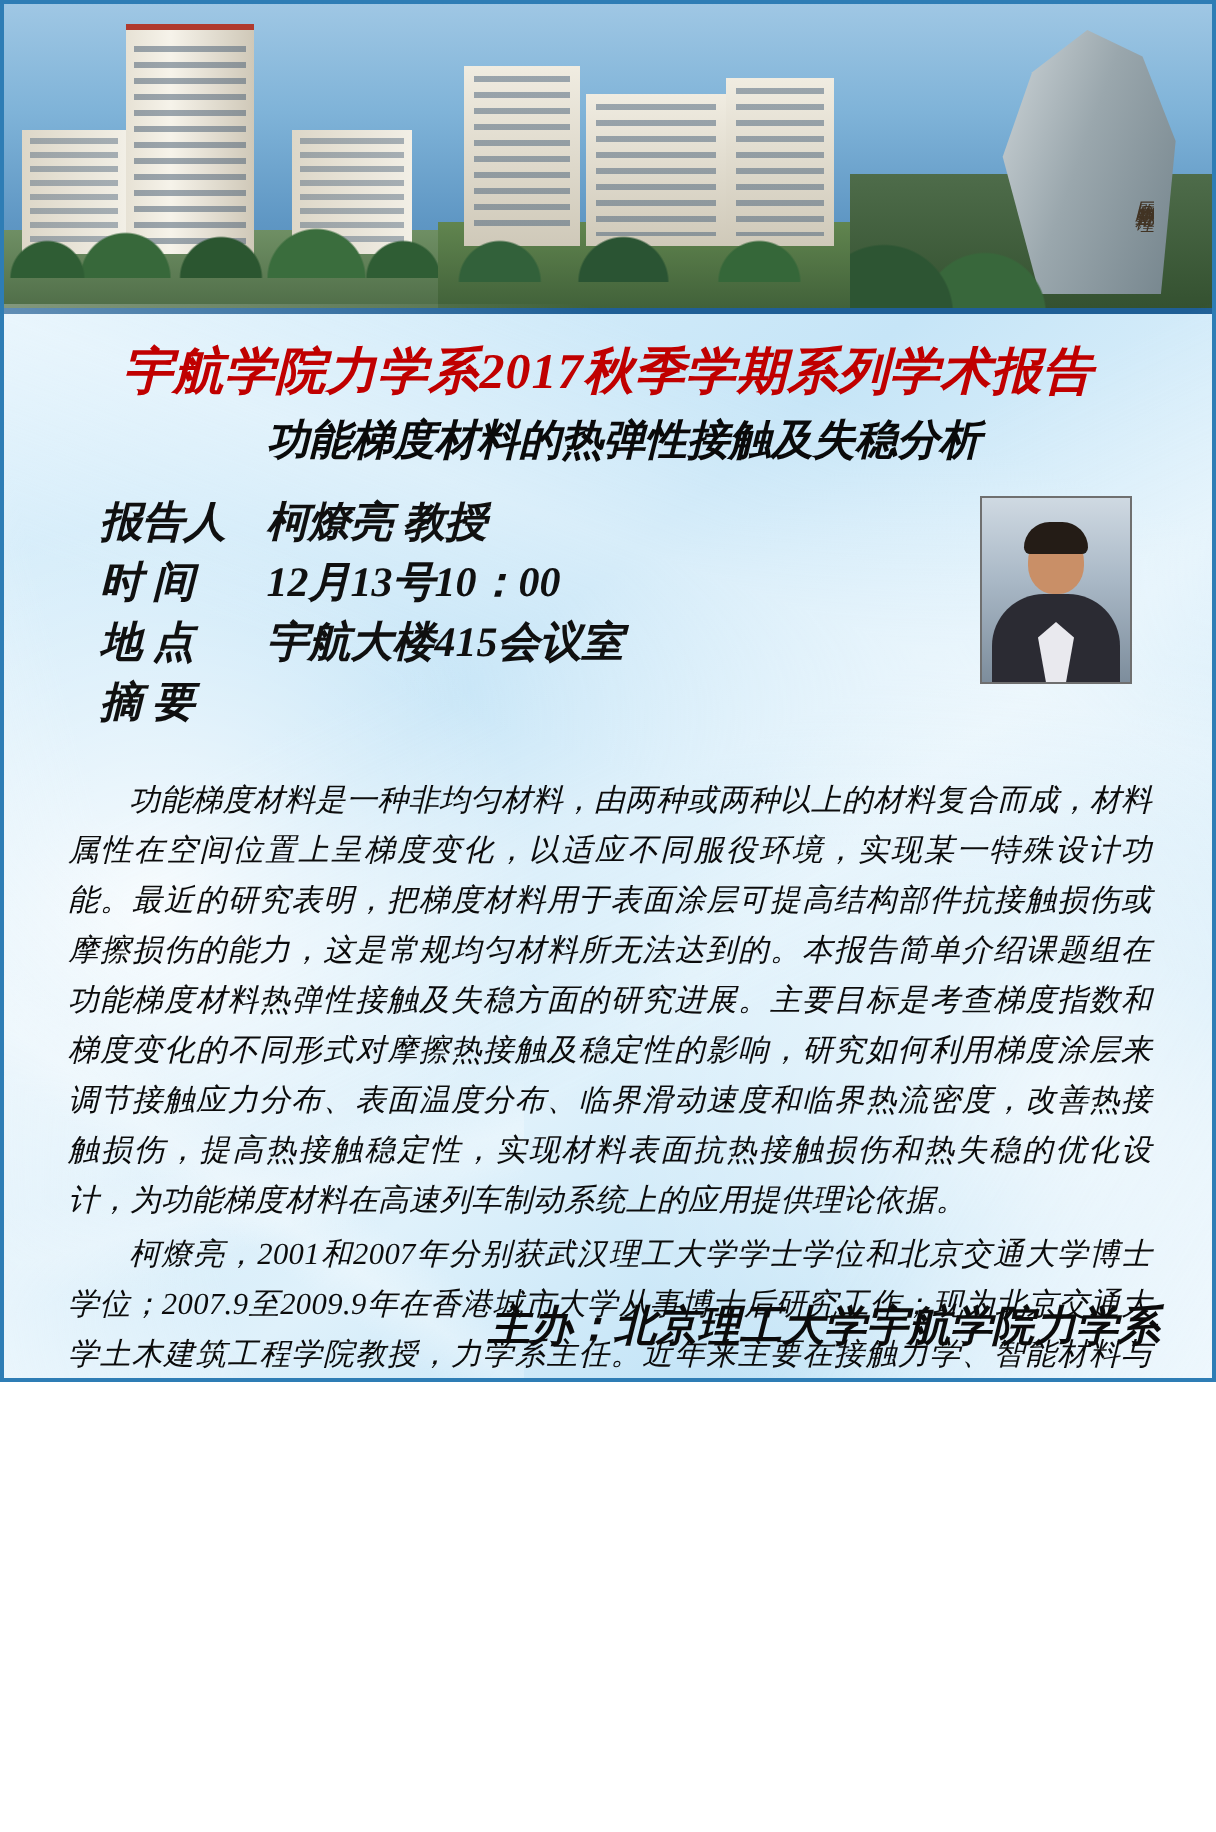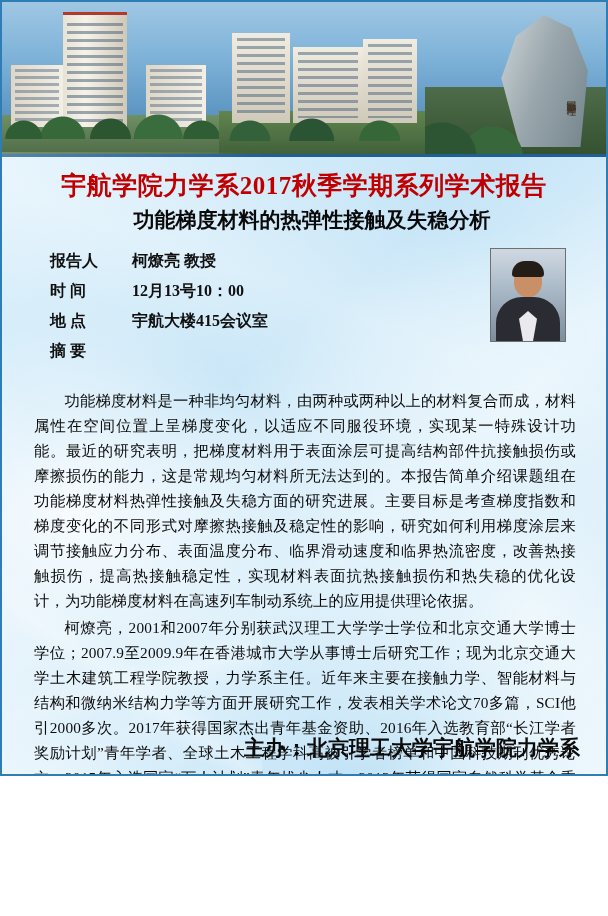--- a/index.html
+++ b/index.html
@@ -9,28 +9,29 @@
   body {
     width: 608px;
     height: 916px;
     font-family: "Liberation Serif", "DejaVu Serif", serif;
     background: #ffffff;
     overflow: hidden;
   }
   .poster {
     position: relative;
     width: 608px;
-    height: 776px;
+    height: 691px;
     box-sizing: border-box;
     border: 2px solid #2e7db5;
     background:
       radial-gradient(circle at 12% 66%, rgba(255,255,255,0.85) 0%, rgba(255,255,255,0) 28%),
       radial-gradient(circle at 88% 80%, rgba(255,255,255,0.7) 0%, rgba(255,255,255,0) 30%),
       linear-gradient(140deg, #eaf6fd 0%, #d6edfa 25%, #c6e5f7 45%, #dff1fb 65%, #bfe2f6 85%, #d9eefb 100%);
     overflow: hidden;
+    font-style: italic;
   }
   
   .rays {
     position: absolute;
     left: 0; right: 0; top: 150px; bottom: 0;
     pointer-events: none;
     opacity: 0.55;
     background:
       linear-gradient(75deg, rgba(255,255,255,0.9) 0px, rgba(255,255,255,0) 120px),
       linear-gradient(-60deg, rgba(255,255,255,0.75) 0px, rgba(255,255,255,0) 200px),
@@ -177,21 +178,21 @@
     padding-left: 16px;
   }
 
   
   .info-wrap {
     position: relative;
     z-index: 3;
     padding: 0 28px 0 48px;
   }
   .info-row {
-    font-size: 16px;
+    font-size: 21px;
     font-weight: bold;
     color: #101010;
     line-height: 30px;
     white-space: nowrap;
   }
   .info-label {
     display: inline-block;
     width: 78px;
   }
   .info-value { font-weight: bold; }

